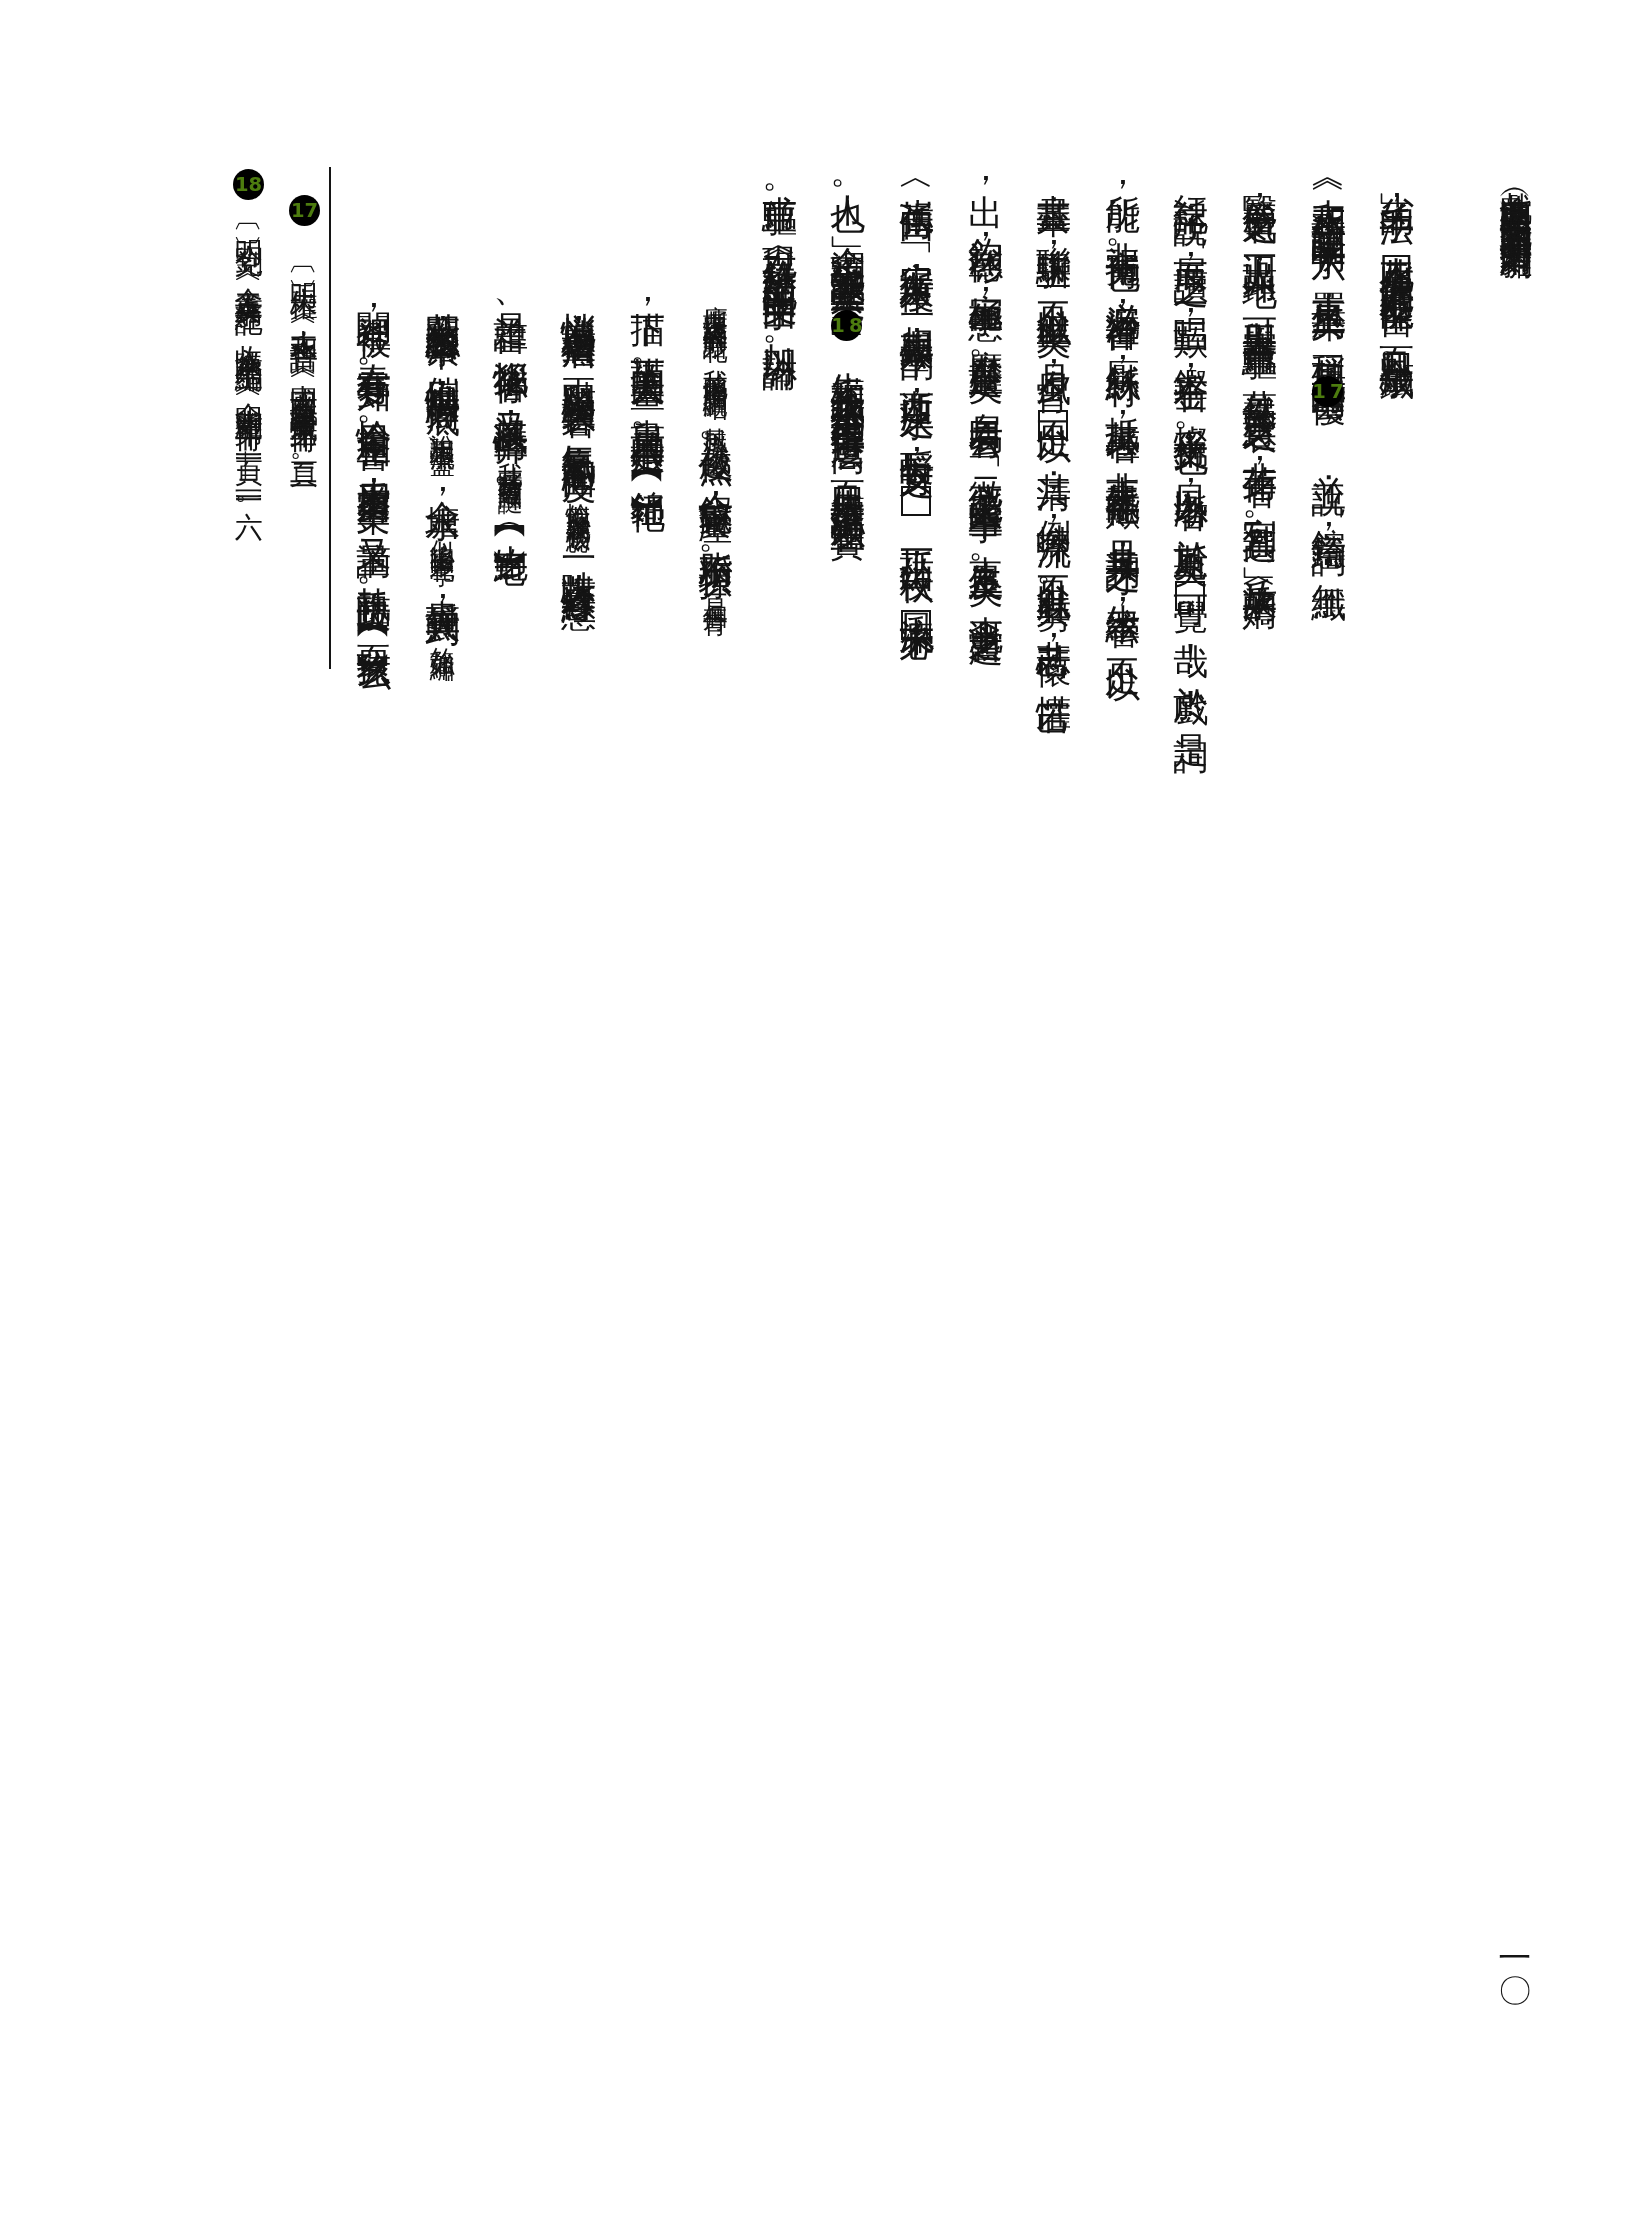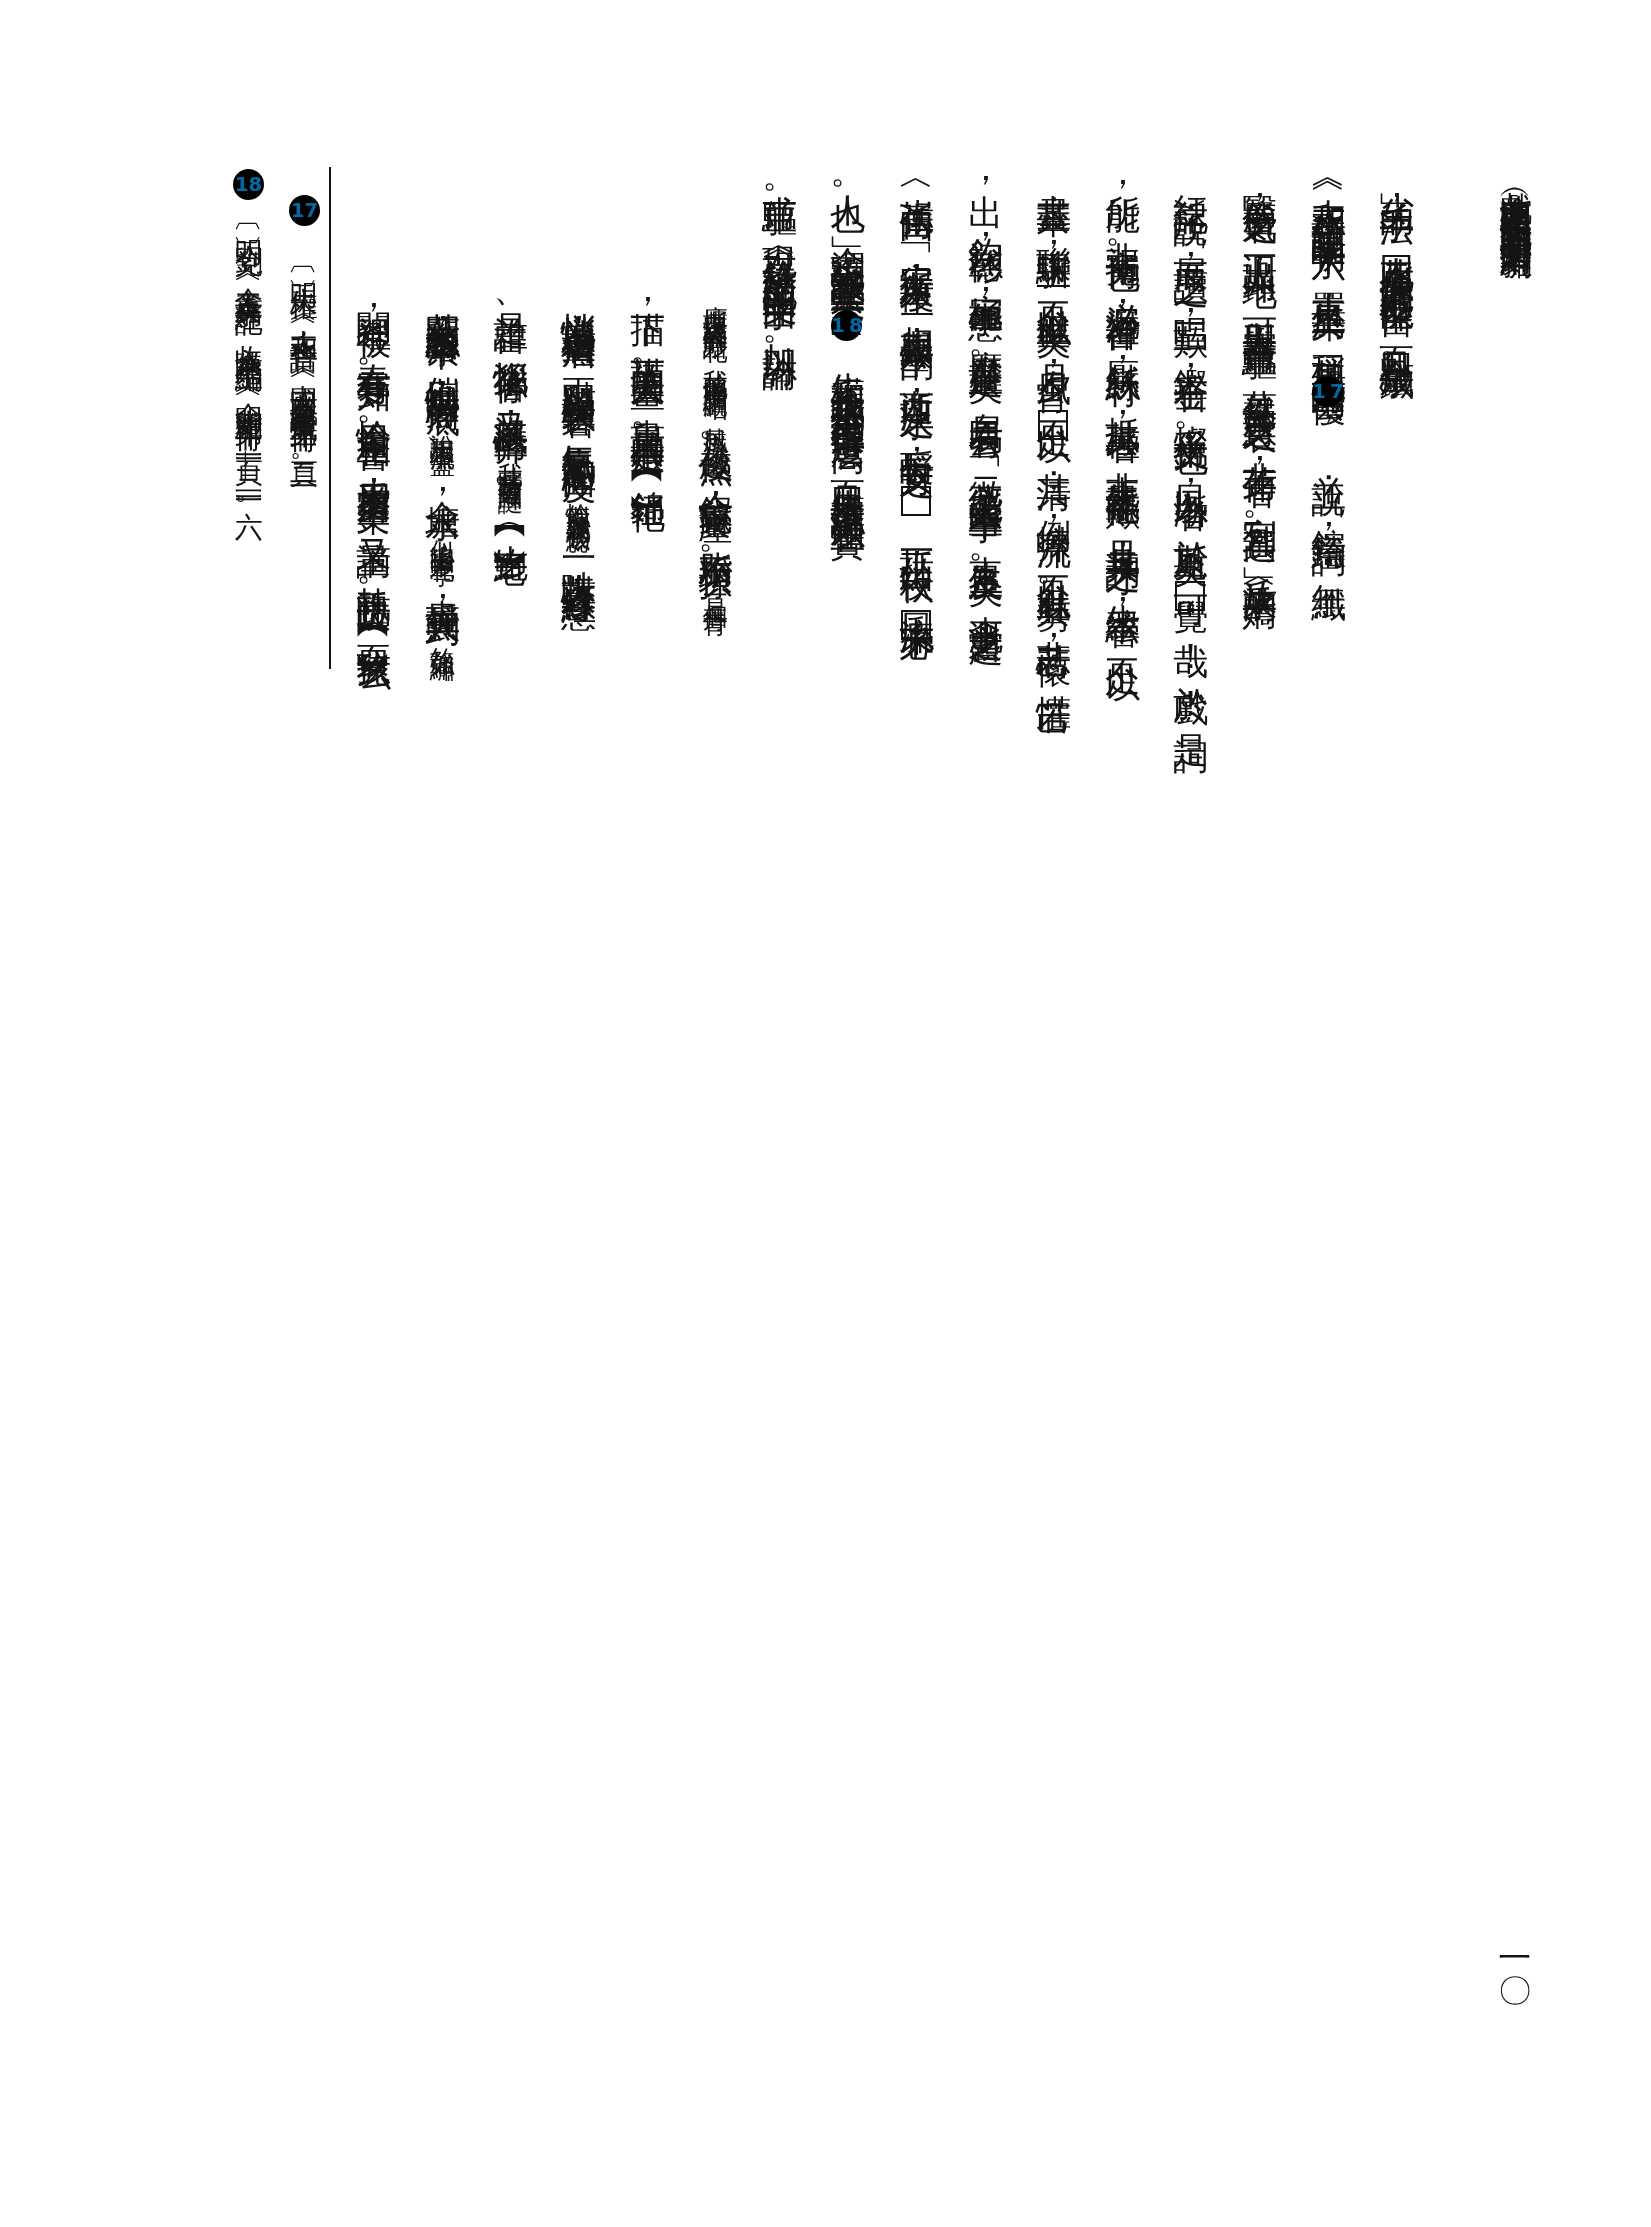--- a/index.html
+++ b/index.html
@@ -22,21 +22,21 @@
   .col.header{font-size:33px;letter-spacing:2.4px;}
   .col.body{font-size:35px;letter-spacing:4.1px;}
   .col.quote{font-size:35px;letter-spacing:3.3px;}
   .col.footnote{font-size:28px;letter-spacing:3.3px;}
   .col.pagenum{font-size:33px;letter-spacing:9.8px;}
   .small{font-size:25px;}
   .fnmark{
     display:inline-block;
     width:31px;height:31px;
     border-radius:50%;
-    background:#000;color:#0369a1;
+    background:#000;color:#4d7c0f;
     writing-mode:horizontal-tb;
     font-family:"DejaVu Sans",sans-serif;
     font-size:19.5px;line-height:31px;font-weight:bold;
     text-align:center;
     margin:3.3px 0;
   }
   .fnmark.abs{position:absolute;}
   .boxchar{
     display:inline-block;
     width:26px;height:26px;

